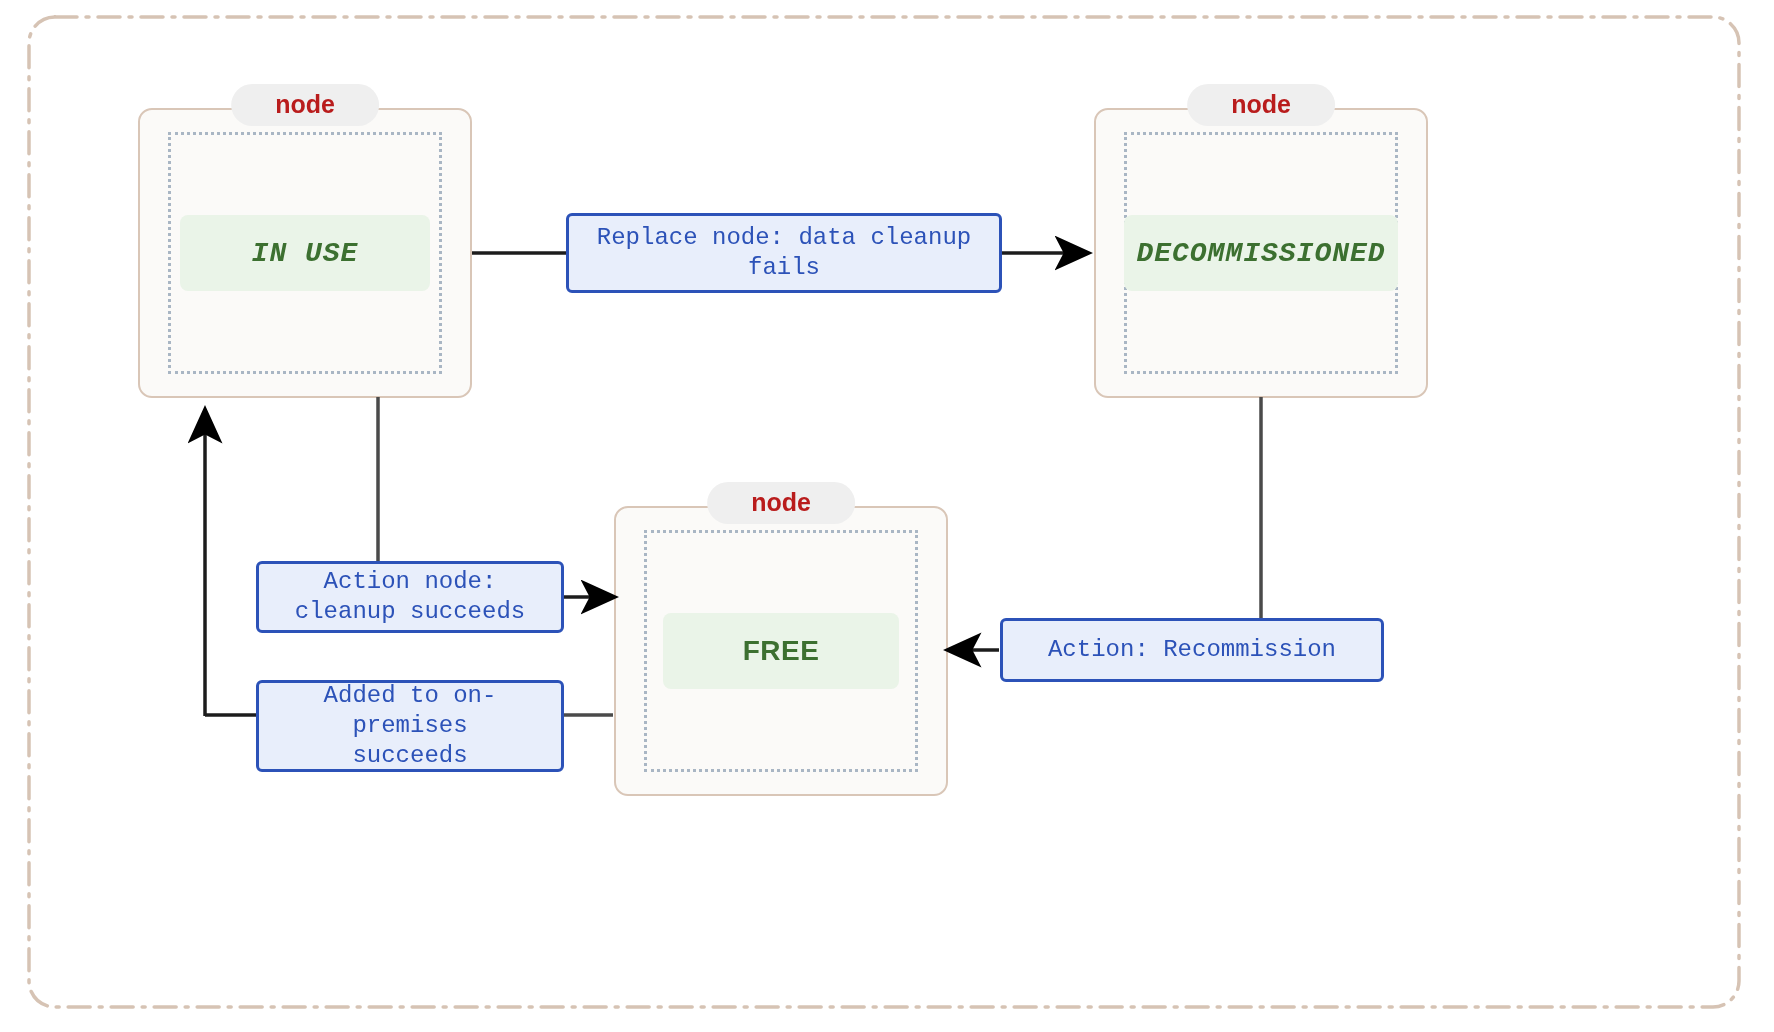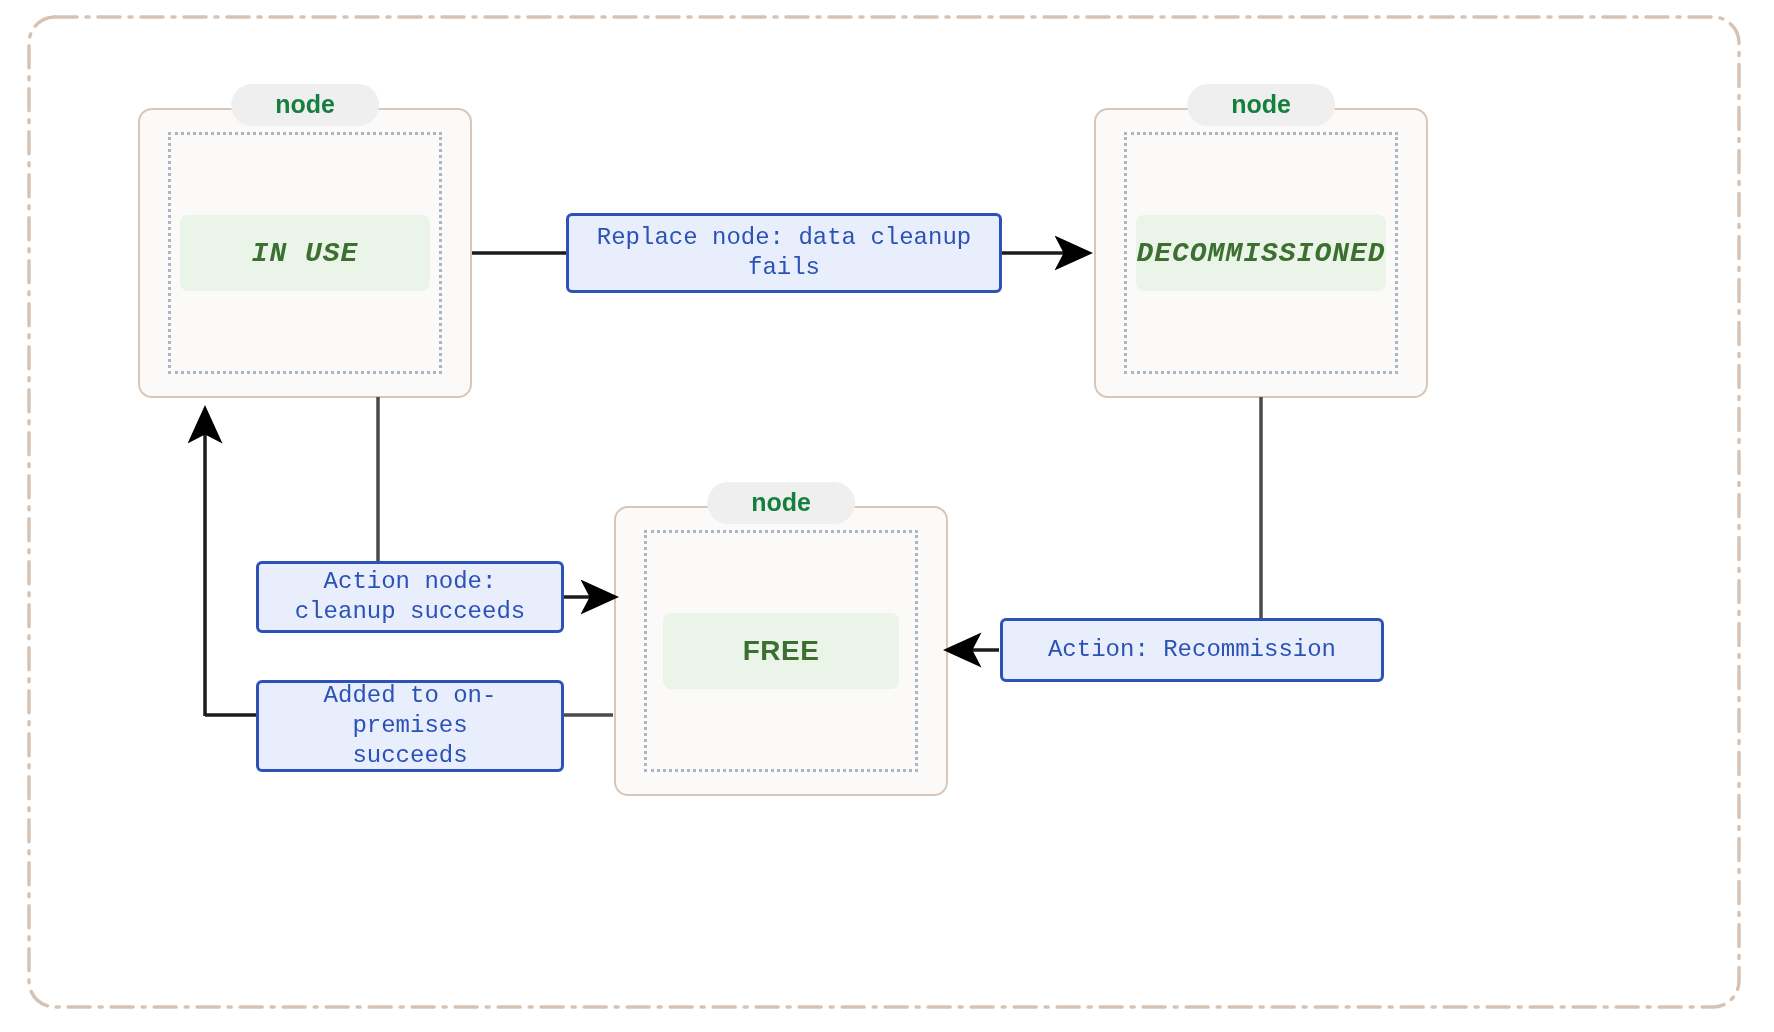--- a/index.html
+++ b/index.html
@@ -43,21 +43,21 @@
   .node-pill {
     position: absolute;
     top: -26px;
     left: 50%;
     transform: translateX(-50%);
     background: #efefef;
     border-radius: 22px;
     padding: 7px 44px;
     font-size: 25px;
     font-weight: bold;
-    color: #15803d;
+    color: #b91c1c;
     line-height: 1.1;
     white-space: nowrap;
     font-family: "Liberation Sans", sans-serif;
   }
   .state-chip {
     position: absolute;
     left: 50%;
     top: 50%;
     transform: translate(-50%, -50%);
     background: #eaf4e8;
@@ -140,21 +140,21 @@
 
   <div class="node-card" style="left:138px; top:108px; width:334px; height:290px;">
     <div class="node-inner-dotted"></div>
     <div class="node-pill">node</div>
     <div class="state-chip mono" style="width:250px; height:76px;">IN USE</div>
   </div>
 
   <div class="node-card" style="left:1094px; top:108px; width:334px; height:290px;">
     <div class="node-inner-dotted"></div>
     <div class="node-pill">node</div>
-    <div class="state-chip mono" style="width:250px; height:76px;">DECOMMISSIONED</div>
+    <div class="state-chip mono" style="width:274px; height:76px;">DECOMMISSIONED</div>
   </div>
 
   <div class="node-card" style="left:614px; top:506px; width:334px; height:290px;">
     <div class="node-inner-dotted"></div>
     <div class="node-pill">node</div>
     <div class="state-chip sans" style="width:236px; height:76px;">FREE</div>
   </div>
 
   <div class="edge-label" style="left:566px; top:213px; width:436px; height:80px;">
     <div>

